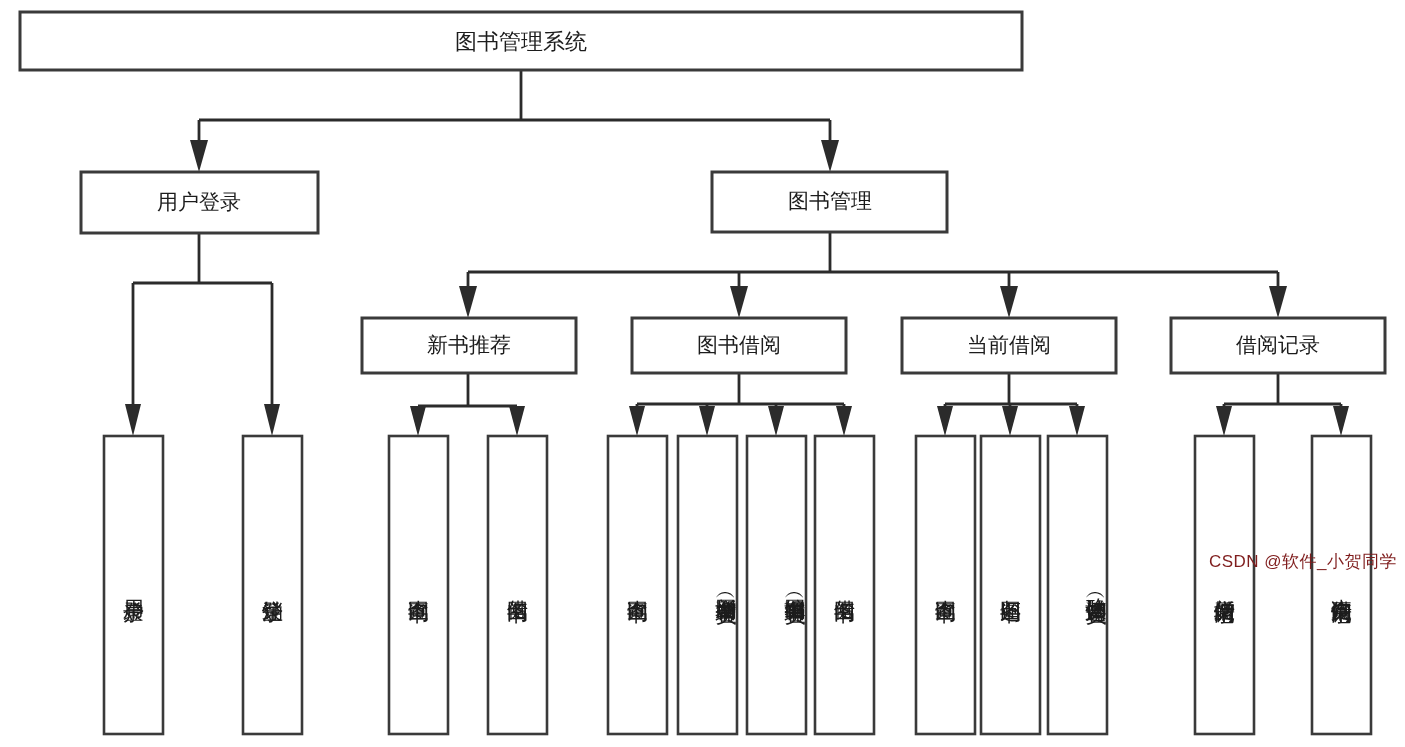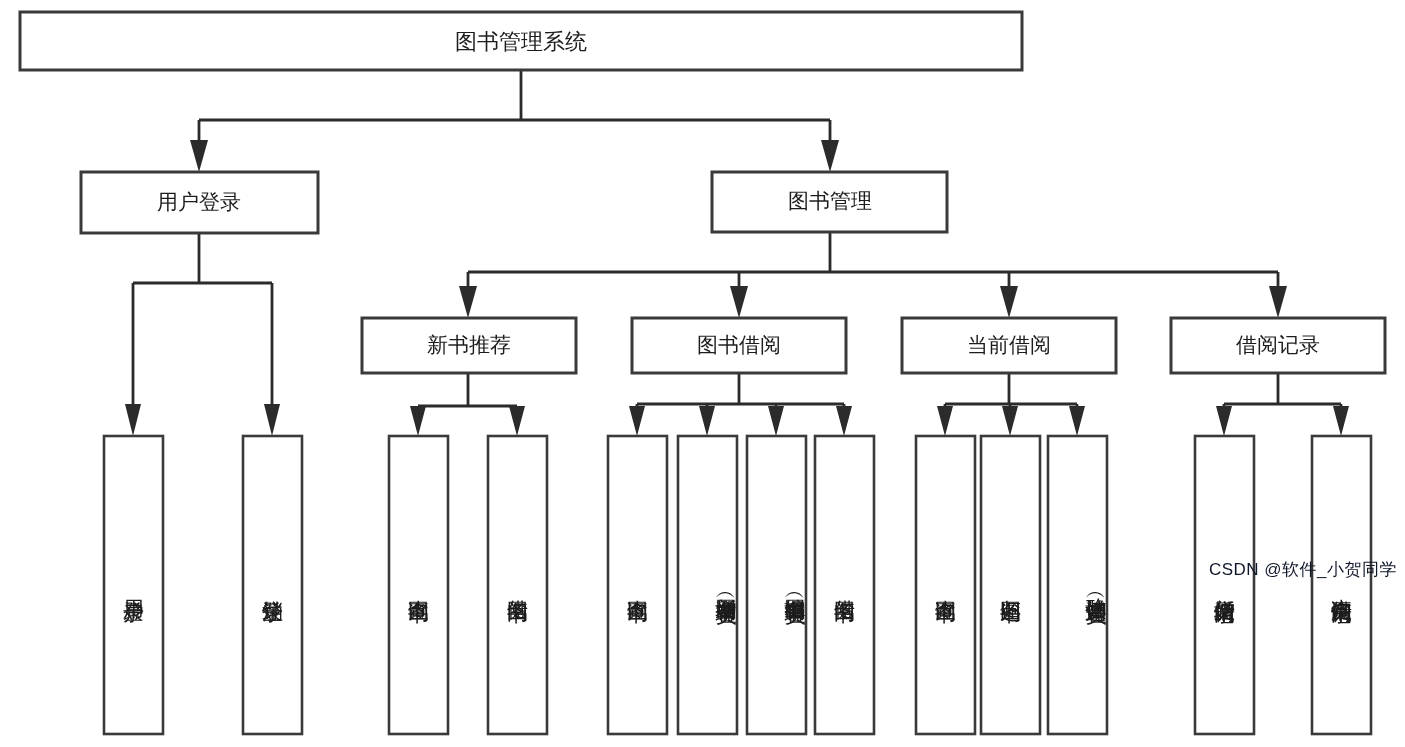--- a/index.html
+++ b/index.html
@@ -73,24 +73,24 @@
     line-height: 1.04;
     letter-spacing: 1px;
     color: #1c1c1c;
     white-space: nowrap;
     pointer-events: none;
     user-select: none;
   }
   .watermark {
     position: absolute;
     right: 8px;
-    bottom: 8px;
+    bottom: 16px;
     font-family: "Liberation Sans", "DejaVu Sans", sans-serif;
     font-size: 17px;
-    color: #0f172a;
+    color: #7f1d1d;
     letter-spacing: 0.5px;
     white-space: nowrap;
     user-select: none;
   }
 </style>
 </head>
 <body>
 
 <div id="diagram-root">
 

